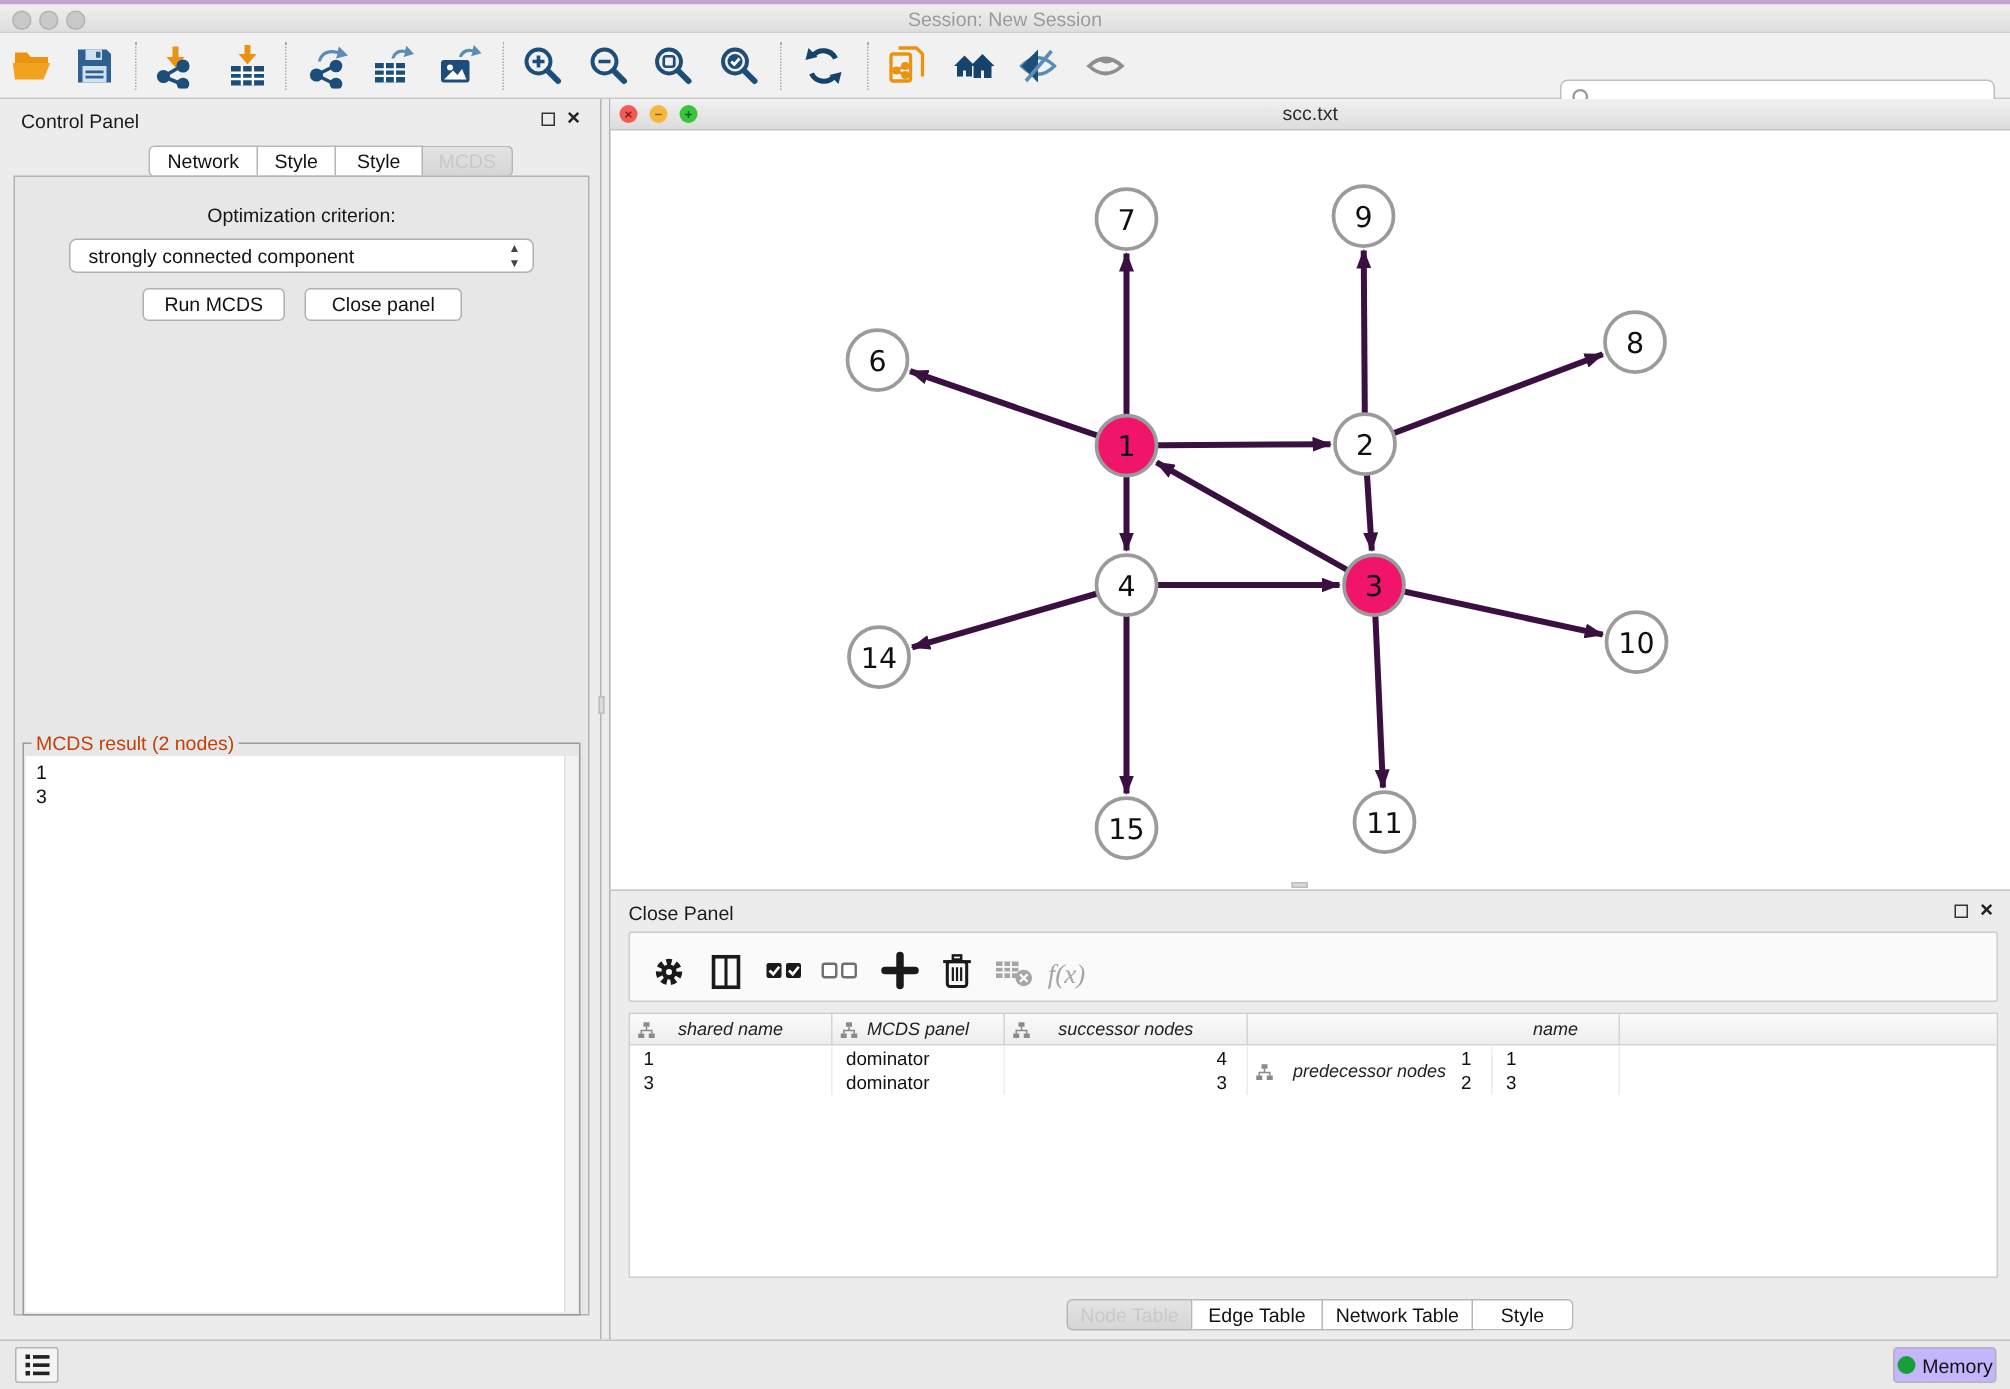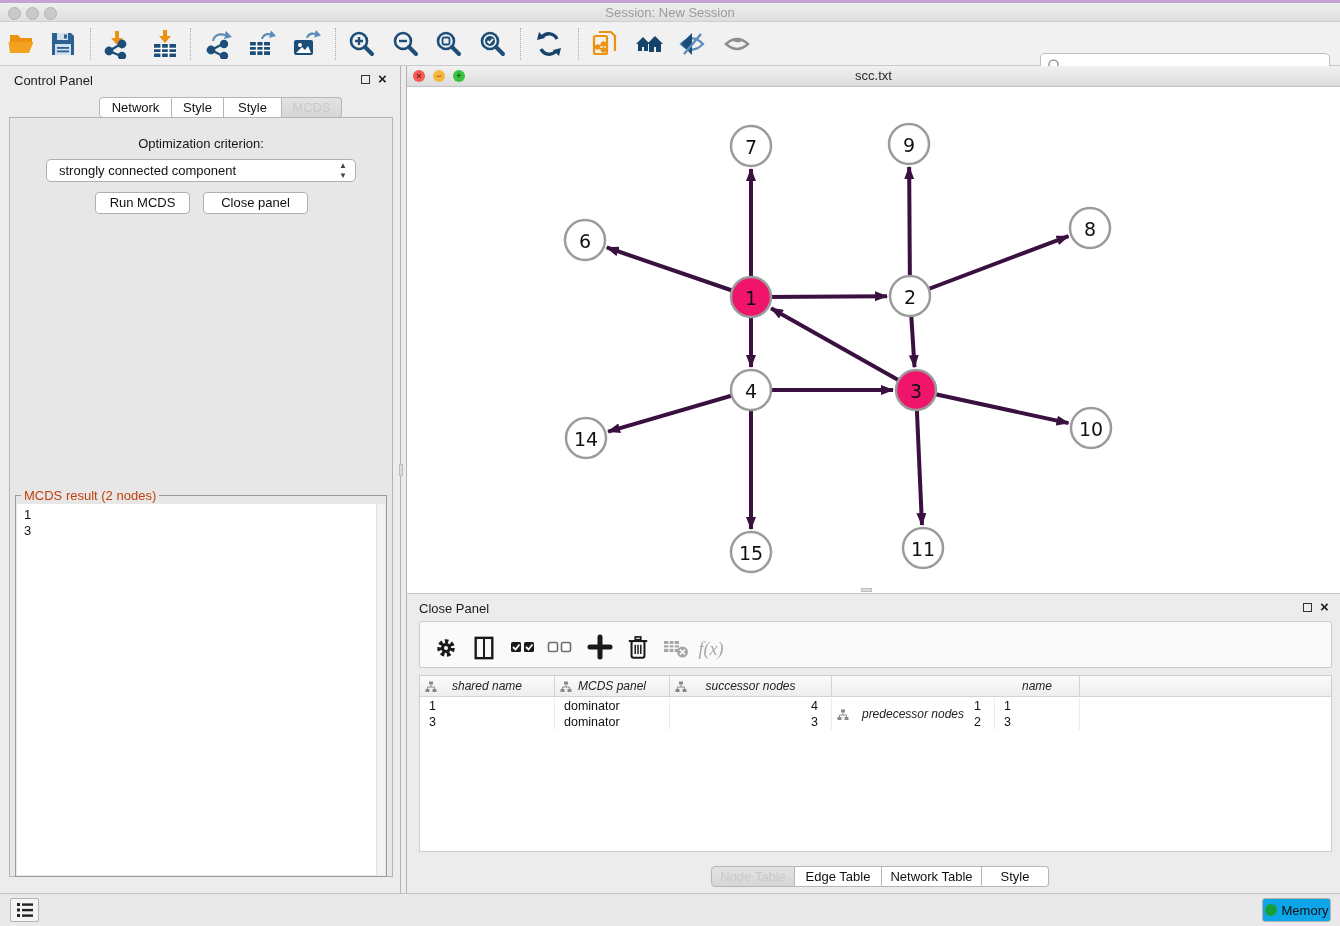--- a/index.html
+++ b/index.html
@@ -89,21 +89,21 @@
   .hcell svg { position:absolute; left:5px; top:5px; }
   .trow { position:absolute; left:0; height:16px; width:100%; }
   .tcell { position:absolute; top:0; height:16px; font-size:12.5px; color:#111; line-height:16px; }
   .tcell.r { text-align:right; }
 
   
   #statusbar { left:0; top:893px; width:1340px; height:33px; background:#e9e9e9;
     border-top:1px solid #c2c2c2; }
   #list-btn { left:10px; top:4px; width:29px; height:24px; background:#f4f4f4;
     border:1px solid #b4b4b4; border-radius:2px; display:flex; align-items:center; justify-content:center; }
-  #memory-btn { left:1262px; top:4px; width:69px; height:24px; background:#0ea5e9;
+  #memory-btn { left:1262px; top:4px; width:69px; height:24px; background:#c4b5fd;
     border:1px solid #b4b4b4; border-radius:3px; display:flex; align-items:center;
     justify-content:center; gap:5px; font-size:13px; color:#111; }
   #memory-dot { width:12px; height:12px; border-radius:50%; }
 </style>
 </head>
 <body>
 
 <div id="desktop-strip" class="abs" style="background: rgb(197, 163, 211);"></div>
 <div id="titlebar" class="abs">
   <span class="tl-dot" style="left:8px"></span>

